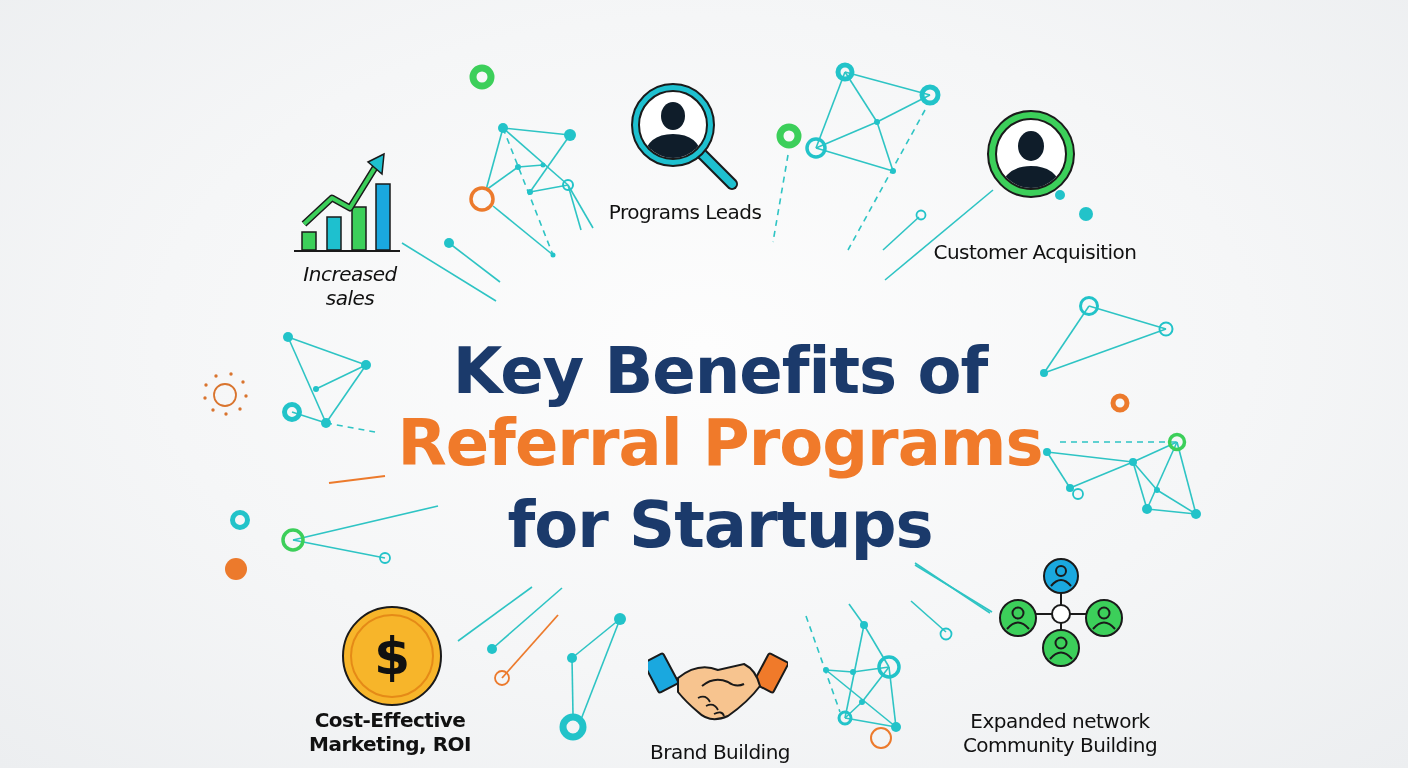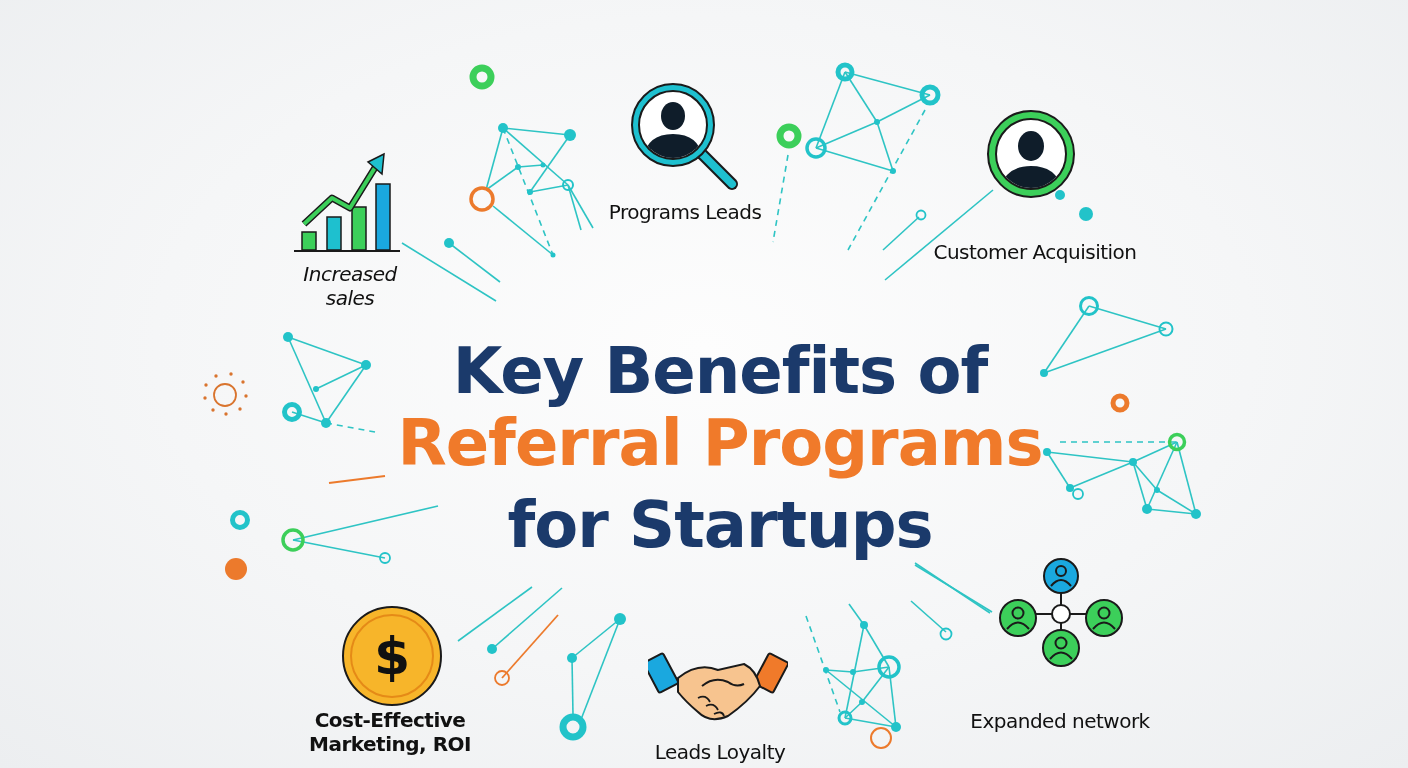--- a/index.html
+++ b/index.html
@@ -241,21 +241,21 @@
 </div>
 
 <svg class="icon" style="left:648px; top:642px;" width="140" height="86" viewBox="0 0 140 86">
   <rect x="2" y="14" width="22" height="34" rx="2" transform="rotate(-28 13 31)" fill="#1aa8df" stroke="#1a1a1a" stroke-width="2"></rect>
   <rect x="112" y="14" width="22" height="34" rx="2" transform="rotate(28 123 31)" fill="#f07a2a" stroke="#1a1a1a" stroke-width="2"></rect>
   <path d="M30,36 Q50,20 70,28 L96,22 Q108,28 112,44 Q100,60 80,74 Q62,82 50,70 Q38,60 30,50 Z" fill="#f7c48f" stroke="#1a1a1a" stroke-width="2"></path>
   <path d="M54,44 Q66,34 80,40 Q88,46 96,42" fill="none" stroke="#1a1a1a" stroke-width="2"></path>
   <path d="M50,56 Q58,52 62,60 M58,64 Q66,60 70,68 M66,72 Q74,68 76,74" fill="none" stroke="#1a1a1a" stroke-width="1.8"></path>
 </svg>
 <div class="label" style="left:630px; top:740px; width:180px;">
-  <div>Leads Loyalty</div>
+  <div>Brand Building</div>
 </div>
 
 <svg class="icon" style="left:996px; top:558px;" width="130" height="110" viewBox="0 0 130 110">
   <line x1="65" y1="20" x2="65" y2="84" stroke="#1a1a1a" stroke-width="2"></line>
   <line x1="22" y1="56" x2="108" y2="56" stroke="#1a1a1a" stroke-width="2"></line>
   <circle cx="65" cy="56" r="9" fill="#fff" stroke="#1a1a1a" stroke-width="2"></circle>
   <g stroke="#1a1a1a" stroke-width="2">
     <circle cx="65" cy="18" r="17" fill="#1aa8df"></circle>
     <circle cx="22" cy="60" r="18" fill="#3ccf5a"></circle>
     <circle cx="108" cy="60" r="18" fill="#3ccf5a"></circle>
@@ -267,13 +267,14 @@
     <circle cx="22" cy="55" r="5.5"></circle>
       <path d="M11,71 Q22,58 33,71"></path>
     <circle cx="108" cy="55" r="5.5"></circle>
       <path d="M97,71 Q108,58 119,71"></path>
     <circle cx="65" cy="85" r="5.5"></circle>
       <path d="M54,101 Q65,88 76,101"></path>
   </g>
 </svg>
 <div class="label" style="left:945px; top:676px; width:230px;margin-top:33px;">
   <div>Expanded network</div>
+  <div>Community Building</div>
 </div>
 
 </body></html>

